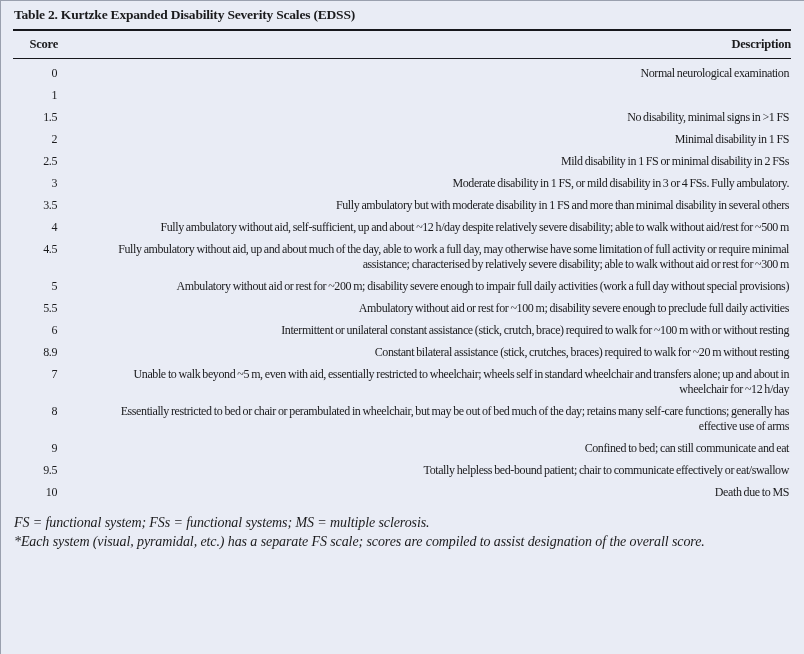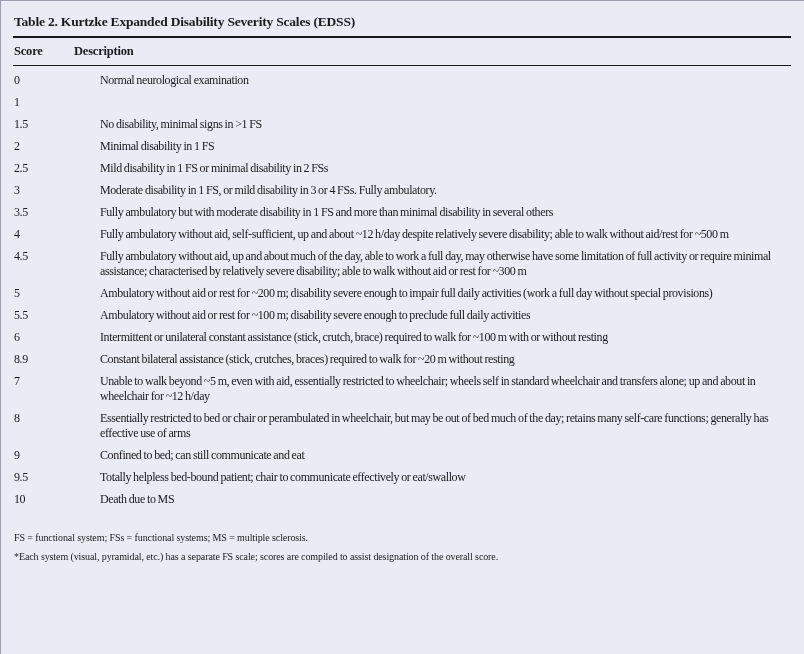--- a/index.html
+++ b/index.html
@@ -11,41 +11,42 @@
     height: 654px;
     overflow: hidden;
     background: #e9ecf5;
     font-family: "Liberation Serif", serif;
     color: #1b1b1d;
     box-sizing: border-box;
     border-top: 1px solid #9aa0ae;
     border-left: 1px solid #9aa0ae;
   }
   .panel {
-    padding: 9px 13px 0 12px;
+    padding: 2px 13px 0 12px;
   }
   .table-title {
     font-size: 13.5px;
     font-weight: bold;
     letter-spacing: -0.2px;
     padding: 4px 0 6px 1px;
     white-space: nowrap;
   }
   .rule-thick {
     border-bottom: 2px solid #17171c;
     height: 0;
   }
   .rule-thin {
     border-bottom: 1.5px solid #17171c;
     height: 0;
   }
   .grid-row {
     display: grid;
     grid-template-columns: 44px 1fr;
     column-gap: 16px;
+    text-align: right;
   }
   .header-row {
     font-weight: bold;
     font-size: 12.5px;
     letter-spacing: -0.2px;
     padding: 6px 0 6px 1px;
   }
   .rows {
     padding-top: 3px;
   }
@@ -57,25 +58,26 @@
     padding: 3.5px 0;
   }
   .score-cell {
     padding-left: 1px;
   }
   .desc-cell {
     padding-right: 2px;
     margin-left: 27px;
   }
   .footnotes {
-    margin-top: 18px;
-    font-size: 10px;
+    margin-top: 10px;
+    font-size: 14px;
     line-height: 19px;
     letter-spacing: -0.1px;
     padding-left: 1px;
+    font-style: italic;
   }
 </style>
 </head>
 <body>
 
 <div class="panel">
 
   <div class="table-title">Table 2. Kurtzke Expanded Disability Severity Scales (EDSS)</div>
 
   <div class="rule-thick"></div>

